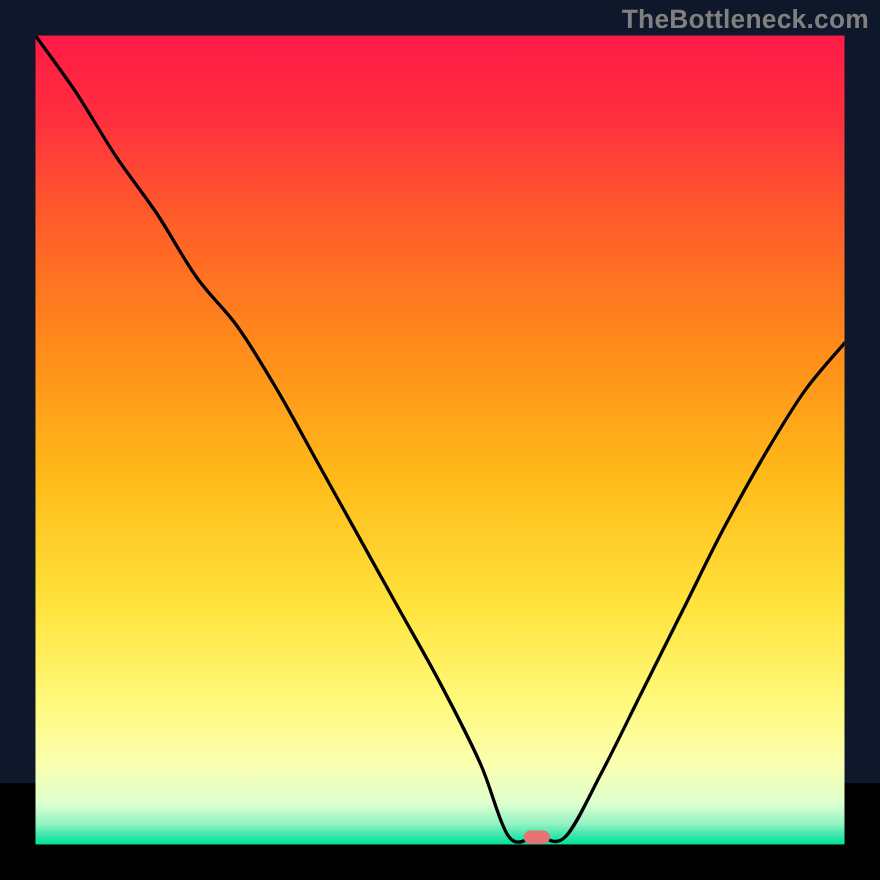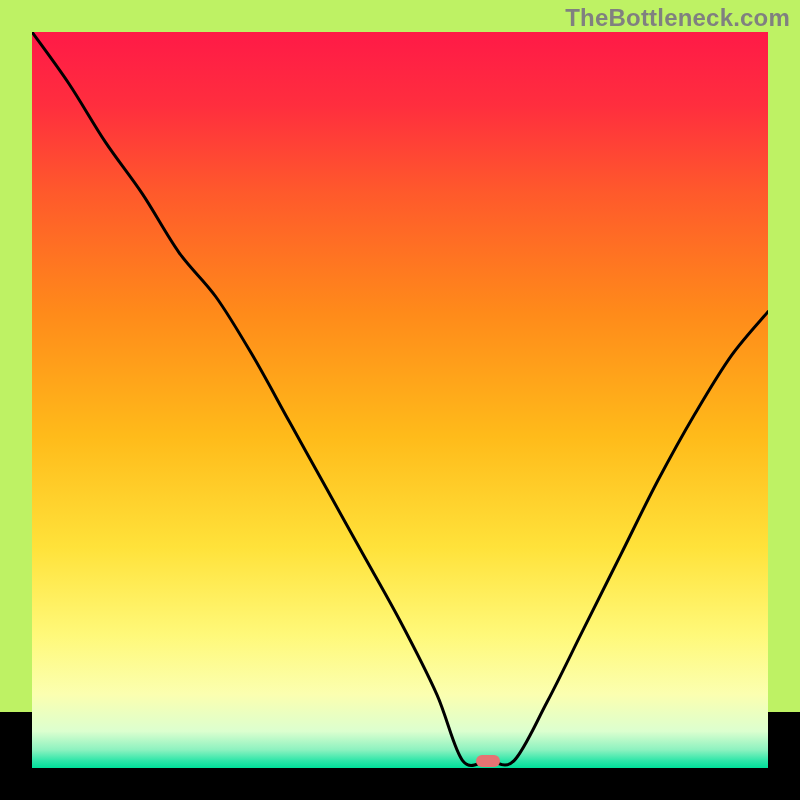--- a/index.html
+++ b/index.html
@@ -9,21 +9,21 @@
     height: 800px;
     background: #000;
     overflow: hidden;
   }
   .frame {
     position: absolute;
     left: 0;
     top: 0;
     width: 800px;
     height: 712px;
-    background: #bef264;
+    background: #0f172a;
     text-decoration: underline;
   }
   .plot {
     position: absolute;
     left: 32px;
     top: 32px;
     width: 736px;
     height: 736px;
     overflow: hidden;
   }

